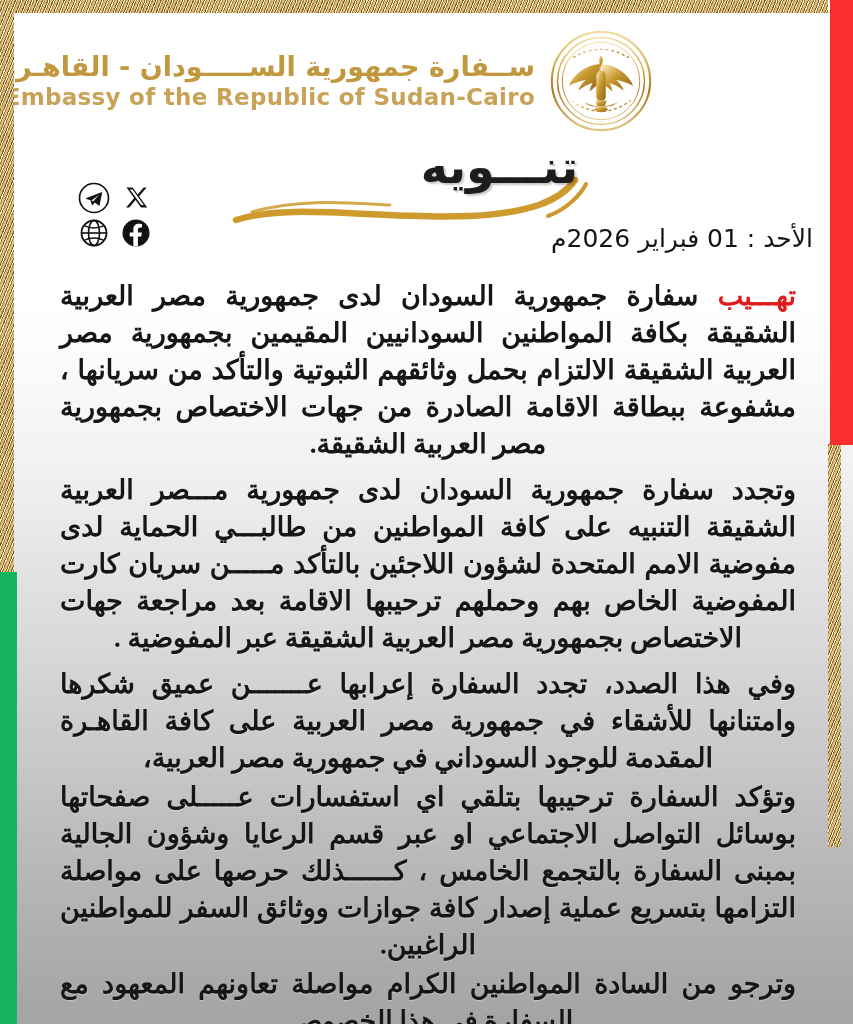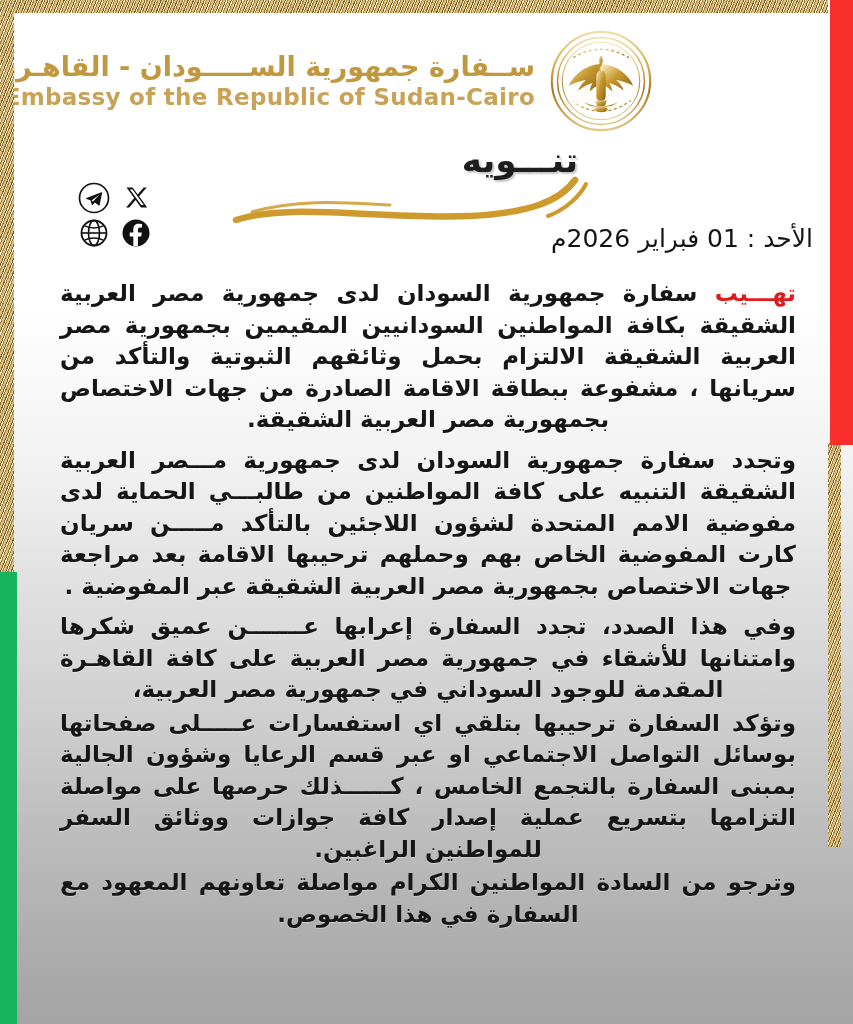--- a/index.html
+++ b/index.html
@@ -153,21 +153,21 @@
   #notice-heading-wrap {
     position: absolute;
     top: 140px; left: 230px;
     width: 400px;
     height: 92px;
     z-index: 5;
   }
   #notice-heading {
     position: absolute;
     top: 0px; right: 52px;
-    font-size: 34px;
+    font-size: 46px;
     font-weight: bold;
     color: #1d1d1d;
     letter-spacing: 1px;
     text-shadow: 2px 2px 2px rgba(0,0,0,0.22);
   }
   #swoosh {
     position: absolute;
     top: 28px; left: 0;
     width: 400px;
     height: 64px;
@@ -187,28 +187,29 @@
   
   #content {
     position: absolute;
     top: 278px; left: 60px;
     width: 736px;
     direction: rtl;
     text-align: justify;
     z-index: 5;
   }
   .para {
-    font-size: 23px;
+    font-size: 27px;
     line-height: 1.37;
     color: #161616;
     font-weight: bold;
     text-align: justify;
     text-align-last: center;
     margin: 0 0 9px 0;
     text-shadow: 0 1px 1px rgba(255,255,255,0.35);
+    font-family: Liberation Serif, serif;
   }
   .para.tight { margin-bottom: 2px; }
   .lead { color: #e01b1b; }
 </style>
 </head>
 <body>
 
 <div id="page">
 
   <div id="frame-top" class="gold-texture"></div>

